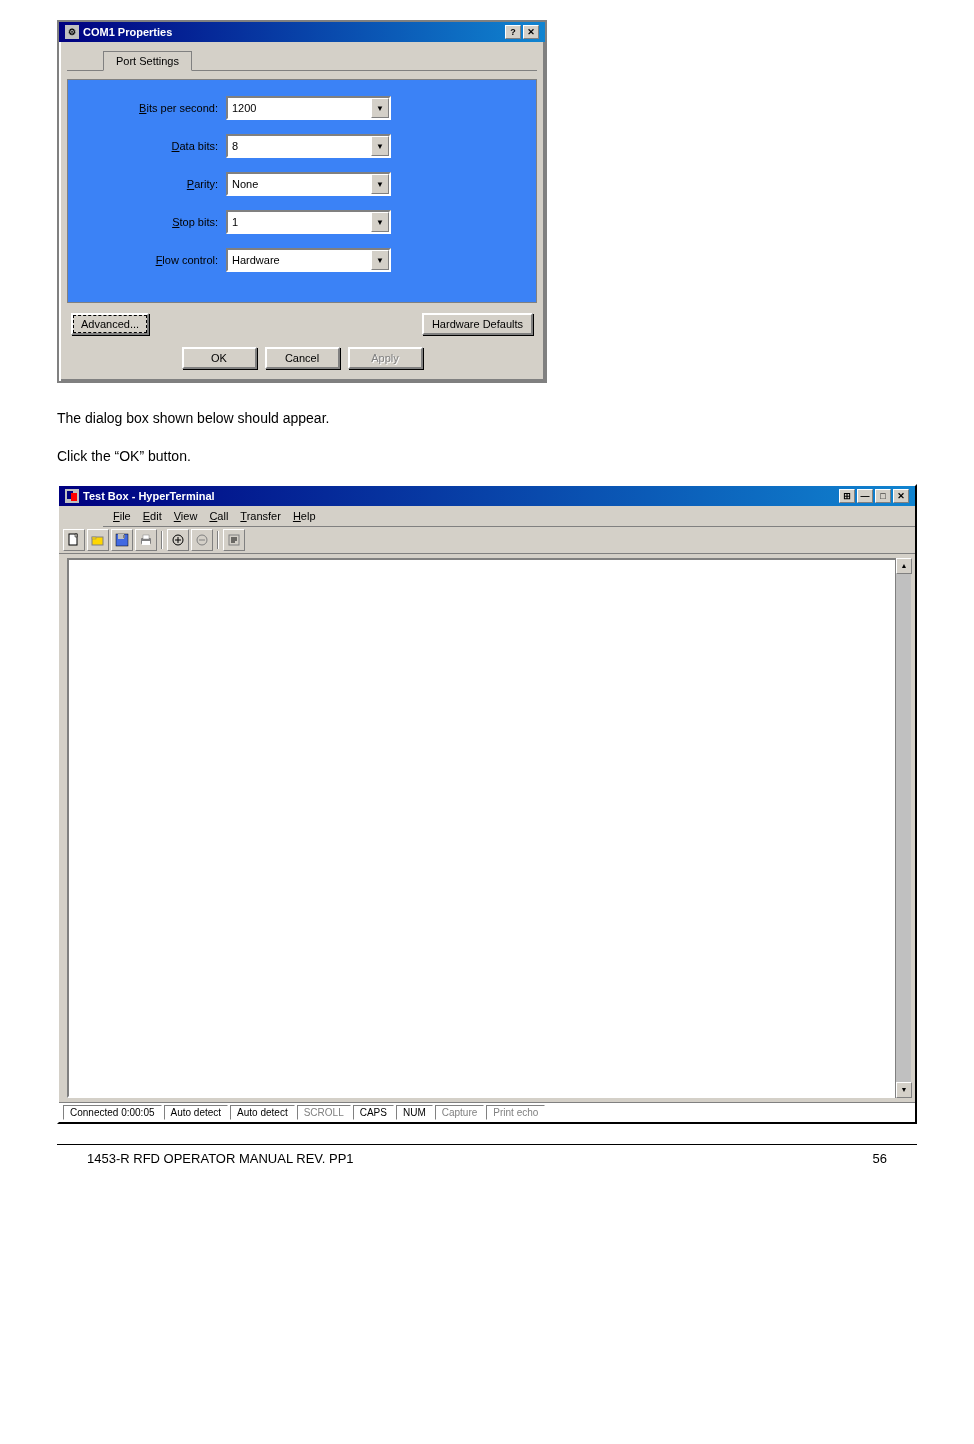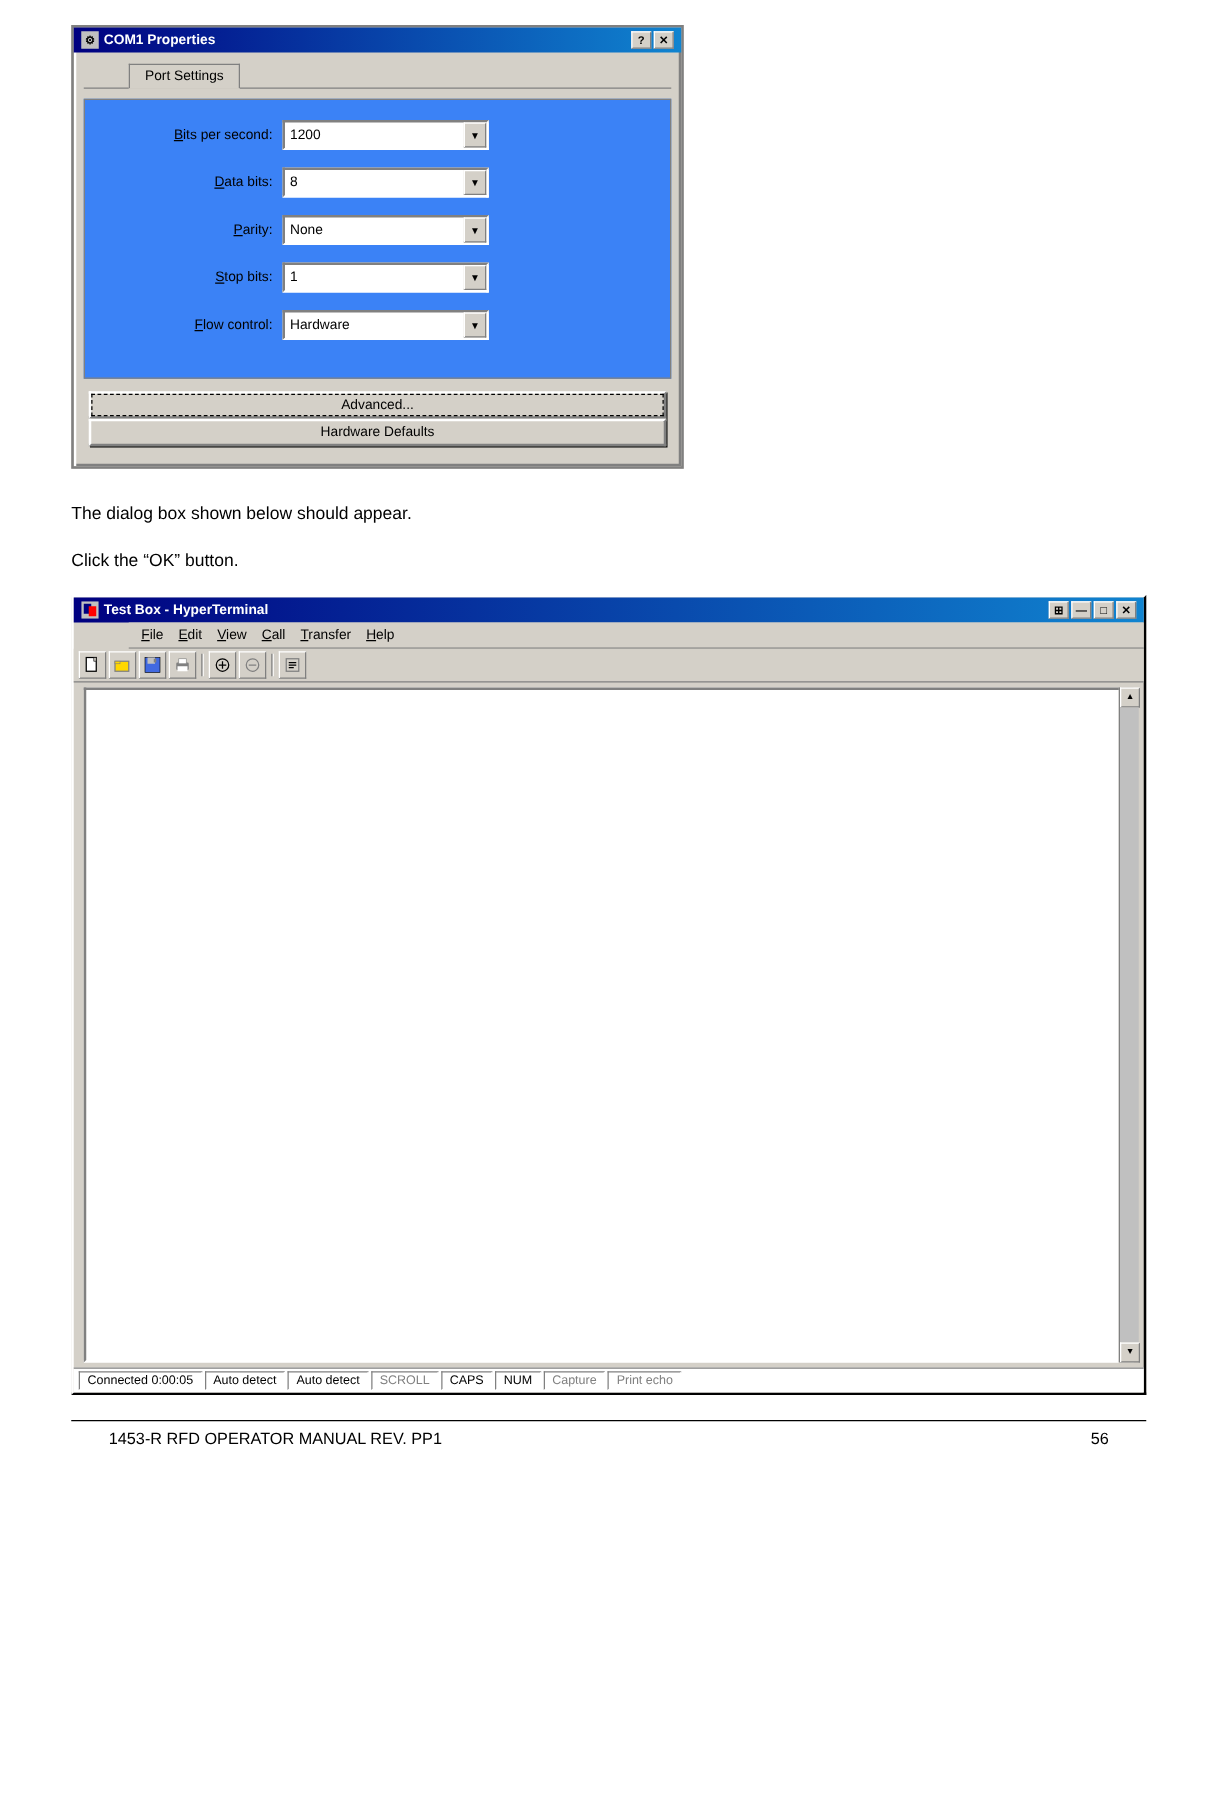--- a/index.html
+++ b/index.html
@@ -157,23 +157,23 @@
       border-color: #fff #808080 #808080 #fff;
       display: flex;
       align-items: center;
       justify-content: center;
       cursor: pointer;
       font-size: 8px;
     }
 
     .dialog-actions-row {
       display: flex;
+      justify-content: space-between;
       margin-bottom: 8px;
       padding: 0 4px;
-      flex-direction: column;
     }
 
     .dialog-bottom-row {
       display: flex;
       justify-content: center;
       gap: 8px;
       padding: 4px 0;
     }
 
     .win-button {
@@ -443,20 +443,25 @@
             <div class="win-select-wrapper">
               <div class="win-select-text">Hardware</div>
               <div class="win-select-btn">▼</div>
             </div>
           </div>
         </div>
         <div class="dialog-actions-row">
           <div class="win-button dashed">Advanced...</div>
           <div class="win-button">Hardware Defaults</div>
         </div>
+        <div class="dialog-bottom-row">
+          <div class="win-button">OK</div>
+          <div class="win-button">Cancel</div>
+          <div class="win-button disabled">Apply</div>
+        </div>
       </div>
     </div>
   </div>
 
   <p class="instruction-text">The dialog box shown below should appear.</p>
 
   <p class="instruction-text">Click the “OK” button.</p>
 
   <div class="hyper-window">
     <div class="hyper-titlebar">

